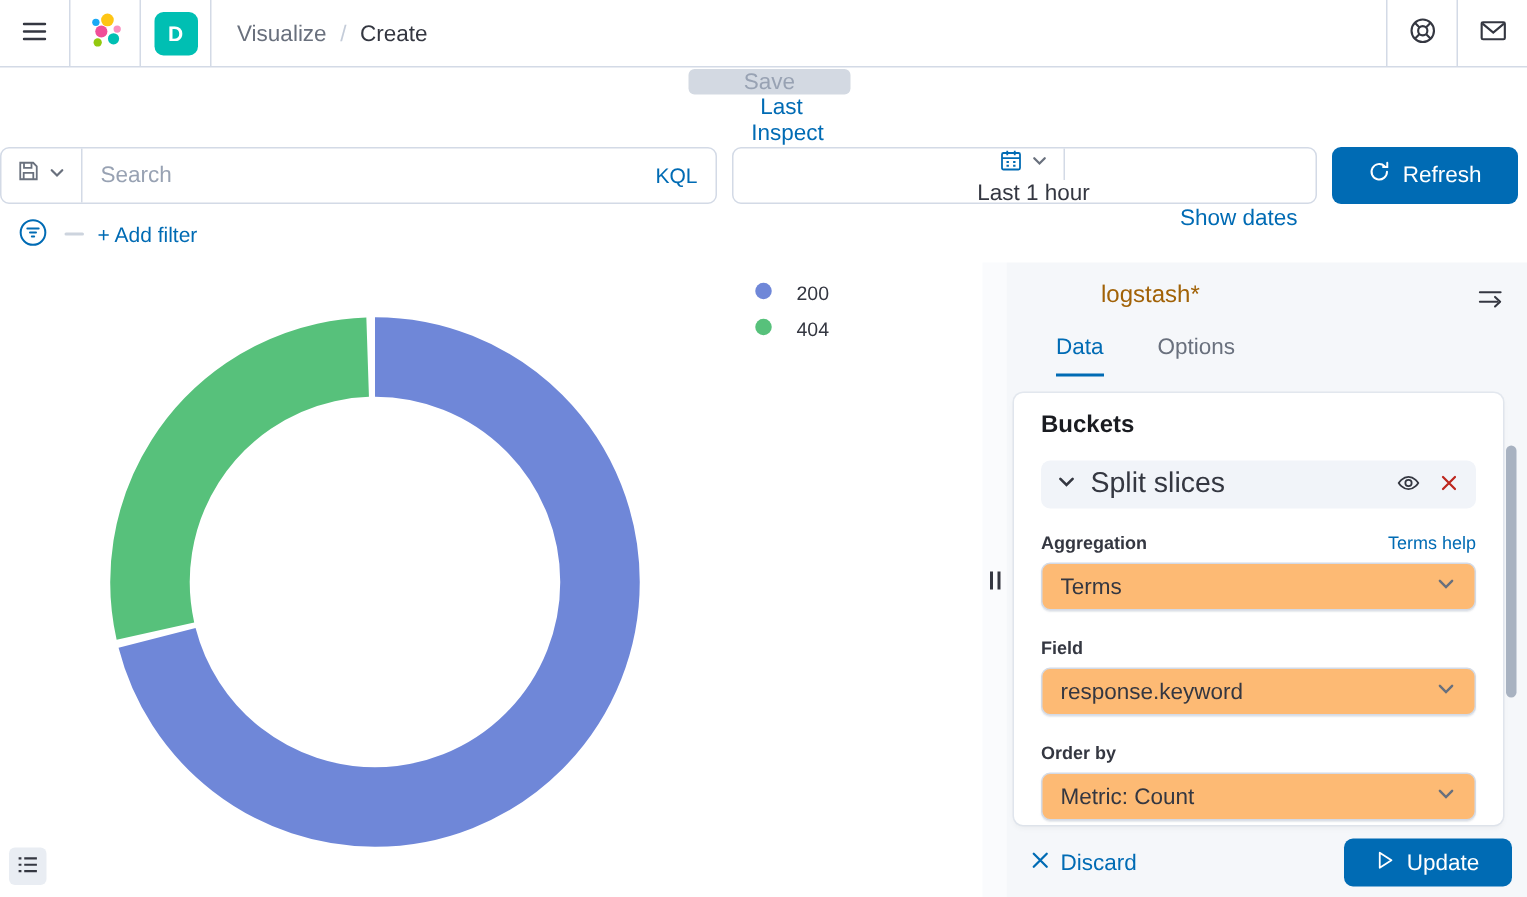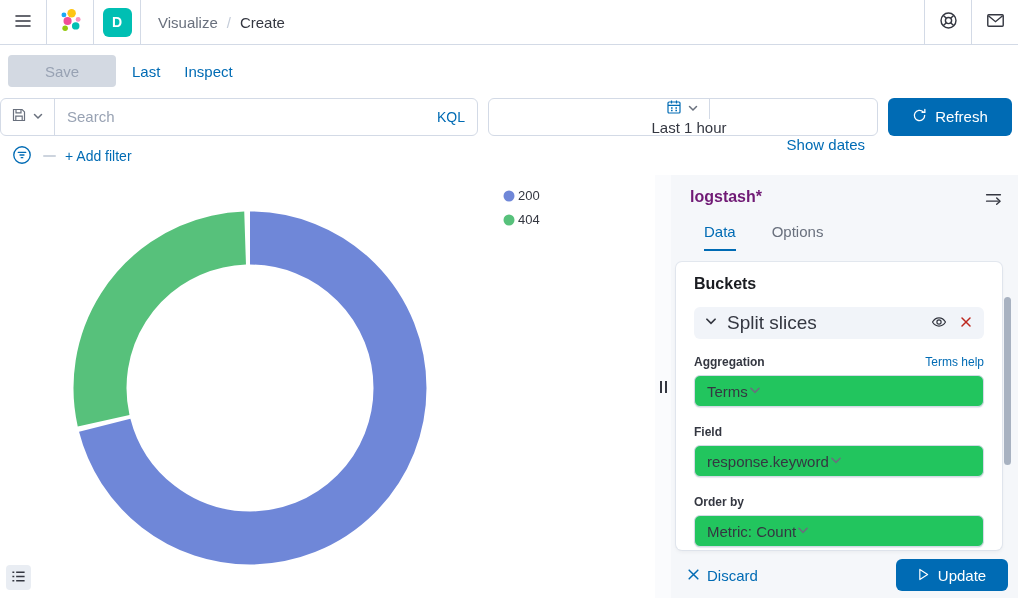--- a/index.html
+++ b/index.html
@@ -14,21 +14,21 @@
   .hdr-right { margin-left:auto; }
   .icon-btn { width:46px; height:100%; display:flex; align-items:center; justify-content:center; background:none; border:none; cursor:pointer; }
   .space-badge { width:29px; height:29px; border-radius:6px; background:#00BFB3; color:#fff; font-weight:bold;
                  font-size:14px; display:flex; align-items:center; justify-content:center; }
   .crumbs { display:flex; align-items:center; gap:9px; padding-left:17px; font-size:15px; }
   .crumb-dim { color:#69707D; }
   .crumb-sep { color:#c4ccd9; }
   .crumb-cur { color:#343741; }
 
   
-  .toolbar { position:absolute; top:46px; left:0; right:0; height:50px; display:flex; align-items:center; padding-left:8px; background:#fff; }
+  .toolbar { position:absolute; top:46px; left:0; right:0; height:50px; display:flex; align-items:center; padding-left:8px; background:#fff;flex-direction:column; }
   .save-btn { width:108px; height:32px; border:none; border-radius:4px; background:#d3d9e2; color:#98a2b3;
               font-size:15px; font-family:inherit; }
   .link { color:#006BB4; font-size:15px; text-decoration:none; background:none; border:none; font-family:inherit; cursor:pointer; }
   .share-link { margin-left:16px; }
   .inspect-link { margin-left:24px; }
 
   
   .querybar { position:absolute; top:96px; left:0; right:0; height:41px; display:flex; align-items:center;
               padding:0 6px 0 0; gap:10px; }
   .ctl-box { height:38px; border:1px solid #d3dae6; border-radius:6px; background:#fff; display:flex; align-items:center; }
@@ -47,49 +47,49 @@
   .filterbar { position:absolute; top:137px; left:0; right:0; height:38px; display:flex; align-items:center;
                padding-left:10px; gap:9px; }
   .dash { width:13px; height:2px; background:#cdd4de; border-radius:1px; }
   .add-filter { font-size:14px; }
 
   
   .main { position:absolute; top:175px; left:0; right:0; bottom:0; }
   .chart-area { position:absolute; left:0; top:0; width:655px; height:100%; background:#fff; }
   .donut { position:absolute; left:70px; top:33px; }
   .legend { position:absolute; left:503px; top:13px; display:flex; flex-direction:column; gap:9px; }
-  .legend-item { display:flex; align-items:center; gap:3px; font-size:13px; color:#343741; cursor:pointer; }
+  .legend-item { display:flex; gap:16px; font-size:13px; color:#343741; cursor:pointer; }
   .legend-toggle { position:absolute; left:6px; bottom:8px; width:25px; height:25px; border:none; border-radius:4px;
                    background:#e9edf3; display:flex; align-items:center; justify-content:center; cursor:pointer; }
 
   .resizer { position:absolute; left:655px; top:0; width:16px; height:100%; background:#fafbfd;
              display:flex; align-items:center; justify-content:center; cursor:col-resize; }
   .rz-bar { width:2px; height:12px; background:#343741; margin:0 1.5px; }
 
   
   .panel { position:absolute; left:671px; right:0; top:0; bottom:0; background:#f5f7fa; }
   .panel-head { display:flex; justify-content:space-between; align-items:flex-start; padding:13px 14px 0 19px; }
-  .panel-title { font-size:16px; font-weight:bold; color:#701a75; }
+  .panel-title { font-size:16px; font-weight:normal; color:#a16207;margin-left:44px; }
   .collapse-btn { background:none; border:none; cursor:pointer; padding:2px; }
   .tabs { display:flex; gap:22px; padding:0 19px; margin-top:11px; }
   .tab { font-size:15px; color:#69707D; padding-bottom:9px; background:none; border:none; border-bottom:2px solid transparent; font-family:inherit; cursor:pointer;margin-left:14px; }
   .tab.active { color:#006BB4; border-bottom-color:#006BB4; }
 
   .card { position:absolute; left:5px; top:87px; width:326px; height:288px; background:#fff; border-radius:6px;
           box-shadow:0 0 0 1px rgba(211,218,230,.55), 0 2px 4px rgba(0,0,0,.05); padding:13px 18px; overflow:hidden; }
   .card-title { font-size:16px; font-weight:bold; color:#1a1c21; }
   .split-row { margin-top:14px; height:32px; background:#f1f4f9; border-radius:6px; display:flex; align-items:center;
                padding:0 10px; gap:9px; cursor:pointer; }
   .split-label { font-size:19px; color:#343741; flex:1; }
   .row-icon-btn { background:none; border:none; display:flex; align-items:center; cursor:pointer; padding:2px; }
   .lbl-row { margin-top:16px; display:flex; justify-content:space-between; align-items:baseline; }
   .f-label { font-size:12px; font-weight:bold; color:#343741; }
   .f-help { font-size:12px; }
-  .select { margin-top:6px; height:32px; border:1px solid #d3dae6; border-radius:6px; background:#22c55e;
-            display:flex; align-items:center; justify-content:flex-start; padding:0 12px; font-size:15px;
+  .select { margin-top:6px; height:32px; border:1px solid #d3dae6; border-radius:6px; background:#fdba74;
+            display:flex; align-items:center; justify-content:space-between; padding:0 12px; font-size:15px;
             color:#343741; box-shadow:0 1px 1px rgba(152,162,179,.25); cursor:pointer; }
   .mt18 { margin-top:18px; }
   .scroll-thumb { position:absolute; left:333px; top:122px; width:7px; height:168px; background:#a8b2c1; border-radius:4px; cursor:pointer; }
 
   .panel-foot { position:absolute; left:0; right:0; bottom:0; height:46px; display:flex; align-items:center;
                 justify-content:space-between; padding:0 10px 0 16px; }
   .discard { display:flex; align-items:center; gap:7px; font-size:15px; }
   .update-btn { width:112px; height:32px; background:#006BB4; border:none; border-radius:6px; color:#fff; font-size:15px;
                 font-family:inherit; display:flex; align-items:center; justify-content:center; gap:9px; cursor:pointer; }
 </style>

